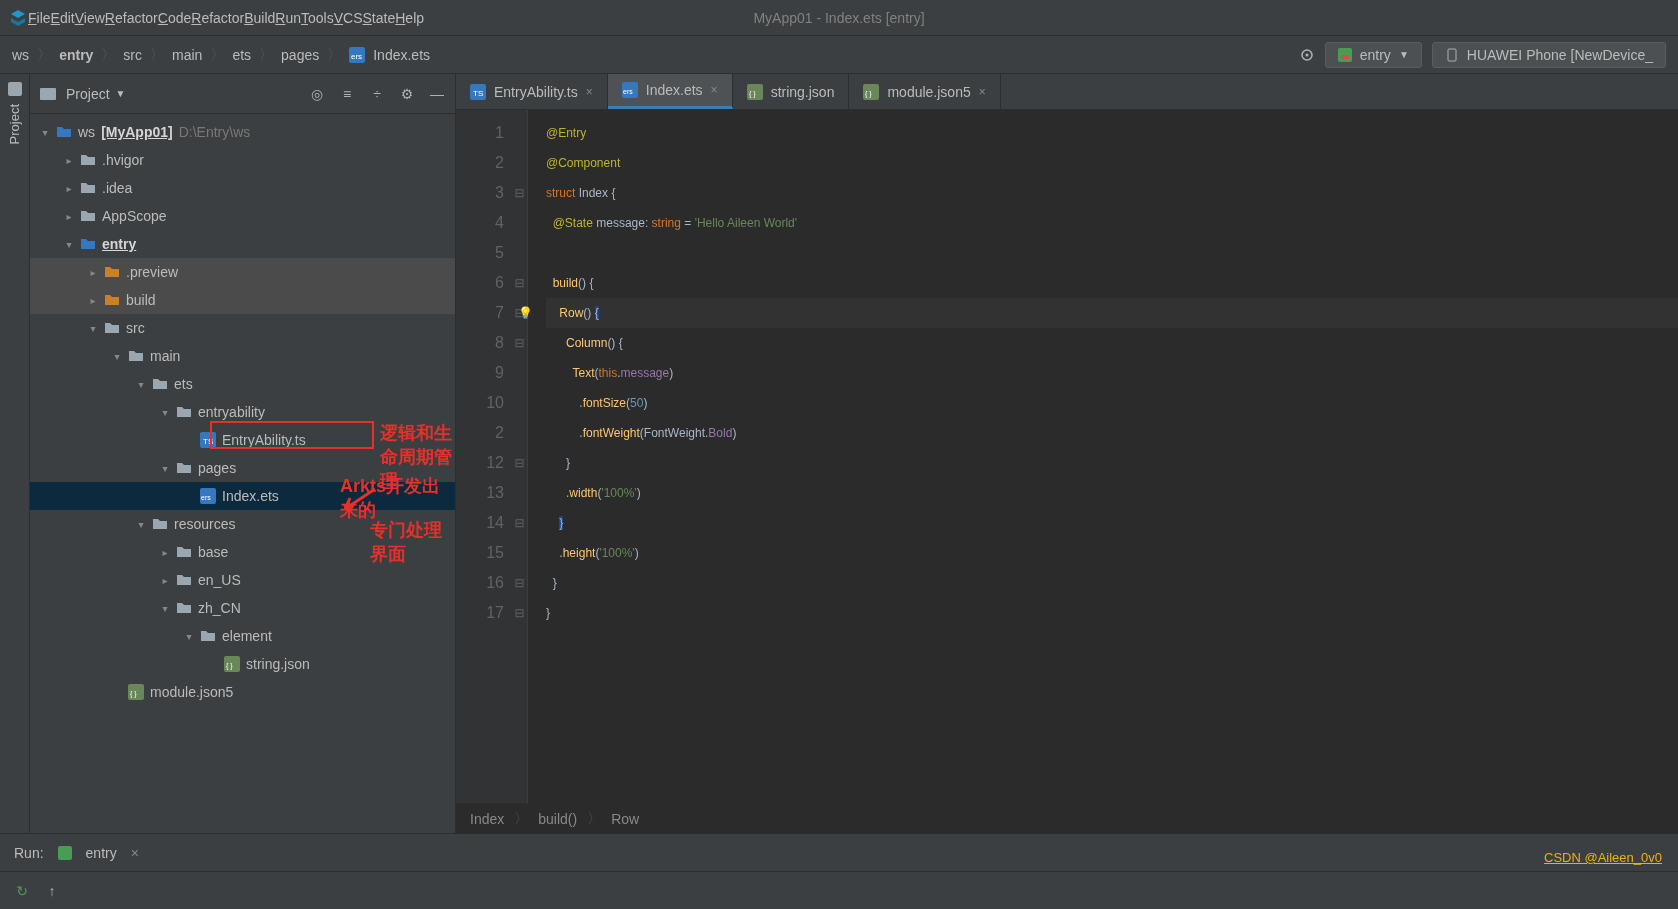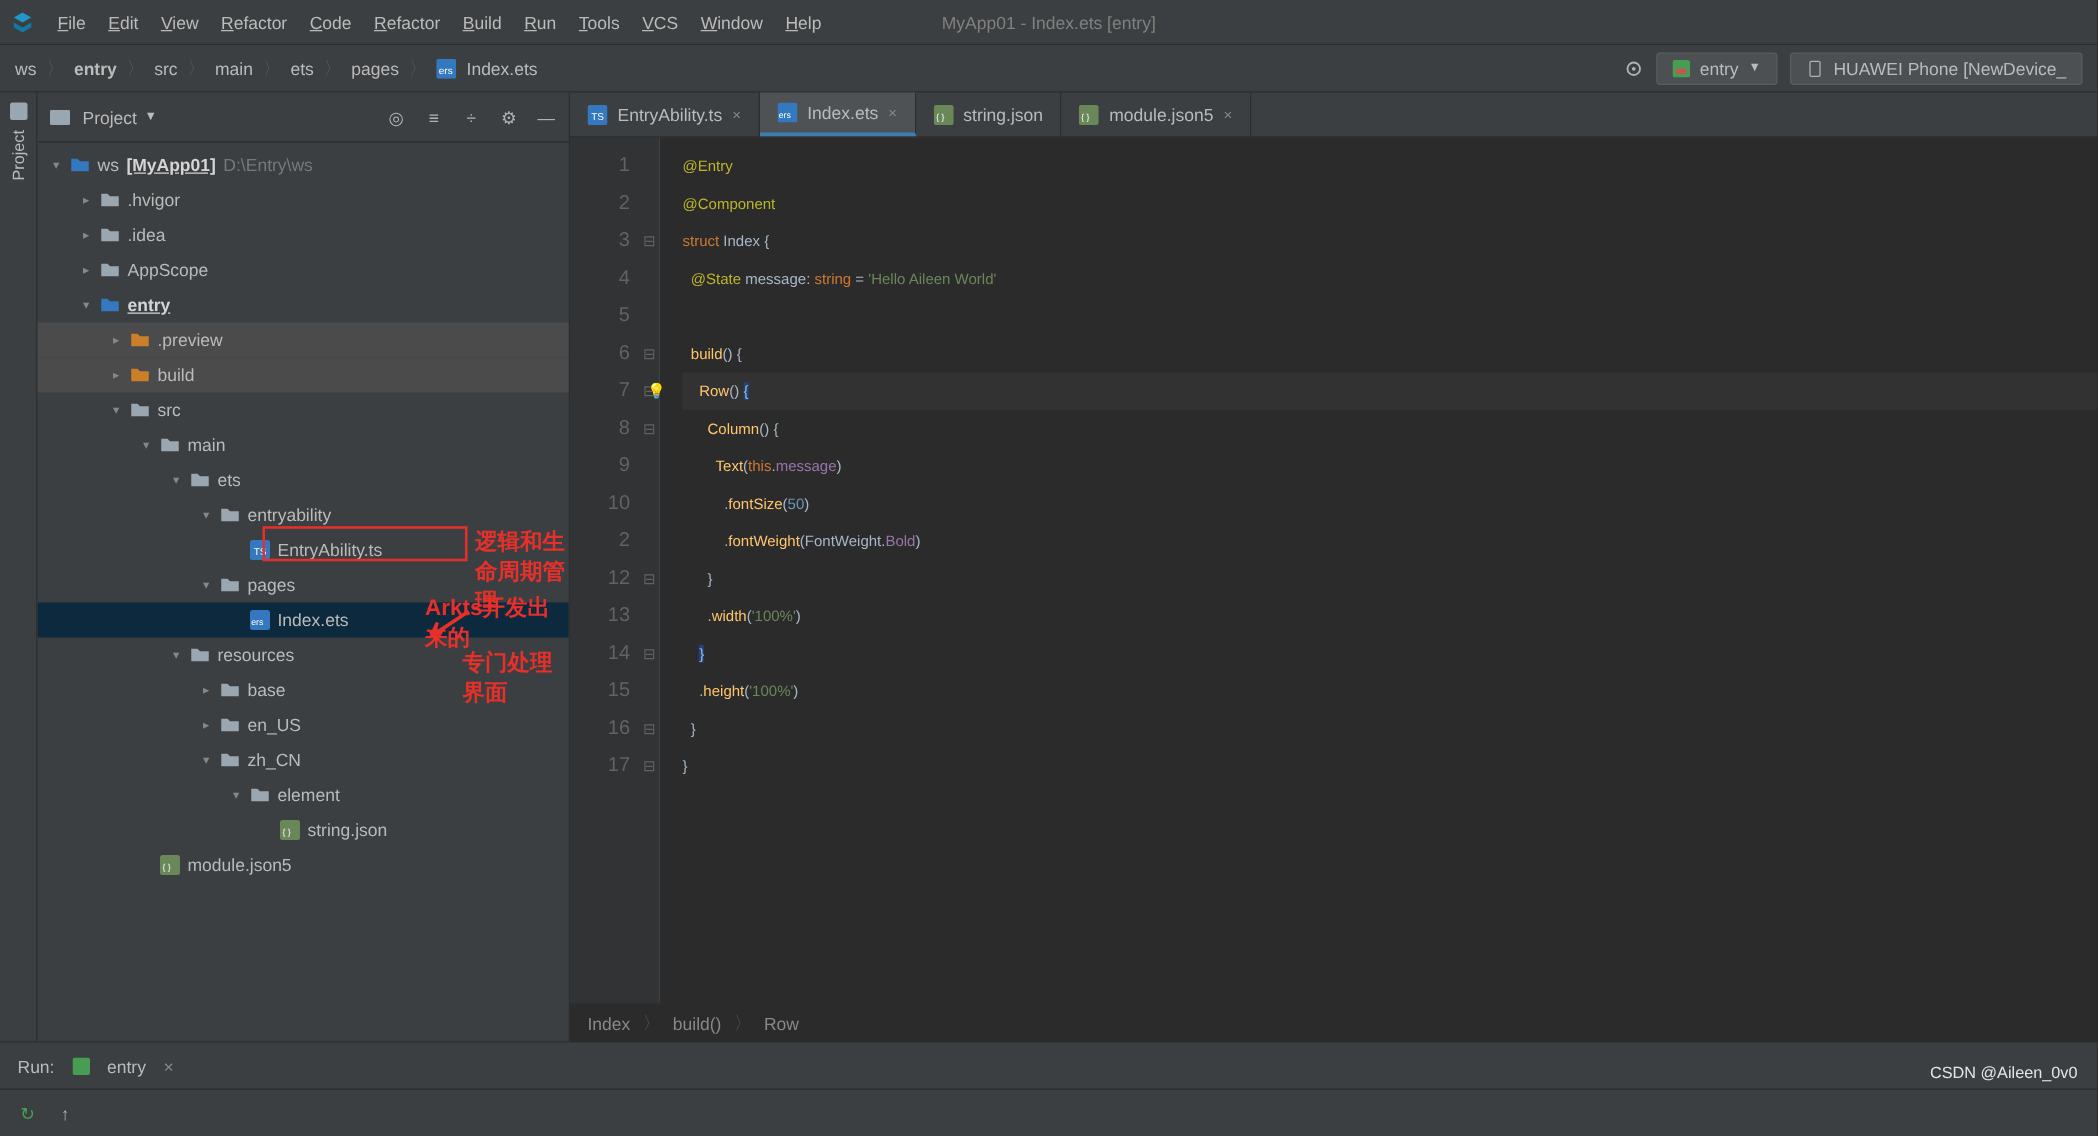--- a/index.html
+++ b/index.html
@@ -1,17 +1,17 @@
 <!DOCTYPE html>
 <html><head>
 <meta charset="utf-8">
 <style>
 * { margin:0; padding:0; box-sizing:border-box; font-family:"Segoe UI",Arial,sans-serif; }
 body { background:#2b2b2b; color:#bbbbbb; width:1678px; height:909px; overflow:hidden; font-size:14px; position:relative;}
-.menubar { height:36px; background:#3c3f41; display:flex; align-items:center; padding:0 8px; gap:18px; border-bottom:1px solid #2d2d2d;}
+.menubar { height:36px; background:#3c3f41; display:flex; align-items:center; padding:0 8px; border-bottom:1px solid #2d2d2d;}
 .menubar .logo { width:20px; height:20px; }
 .menubar .menu-item { cursor:pointer; }
 .menubar .menu-item::first-letter { text-decoration:underline; }
 .menubar .title { margin-left:auto; margin-right:auto; color:#808080; position:absolute; left:50%; transform:translateX(-50%);}
 .navbar { height:38px; background:#3c3f41; display:flex; align-items:center; padding:0 12px; border-bottom:1px solid #2d2d2d;}
 .crumb { display:flex; align-items:center; gap:8px; }
 .crumb span.sep { color:#5a5a5a; }
 .navbar .right { margin-left:auto; display:flex; align-items:center; gap:10px;}
 .btn-box { background:#4c5052; border:1px solid #5a5d5f; padding:4px 12px; border-radius:3px; display:flex; align-items:center; gap:8px; cursor:pointer;}
 .main { display:flex; height:calc(100% - 36px - 38px - 38px - 38px); }
@@ -44,21 +44,21 @@
 .fold-gut div{height:30px;}
 .code{flex:1;padding:8px 0 0 18px;font-family:Consolas,monospace;font-size:12px;line-height:30px;white-space:pre;}
 .c-dec{color:#BBB529;} .c-kw{color:#cc7832;} .c-name{color:#a9b7c6;} .c-str{color:#6a8759;} .c-fn{color:#ffc66d;} .c-br{color:#a9b7c6;} .c-num{color:#6897bb;} .c-id{color:#9876aa;} .c-pl{color:#a9b7c6;}
 .hl-line{background:#323232;}
 .caret-br{background:#214283;}
 .bulb{color:#ffc66d;}
 .breadcrumb-bottom{height:30px;border-top:1px solid #2d2d2d;display:flex;align-items:center;padding:0 14px;gap:10px;color:#888;}
 .breadcrumb-bottom .sep{color:#555;}
 .run-bar{height:38px;background:#3c3f41;border-top:1px solid #2d2d2d;display:flex;align-items:center;padding:0 14px;gap:14px;}
 .status-bar{height:38px;background:#3c3f41;border-top:1px solid #2d2d2d;display:flex;align-items:center;padding:0 14px;gap:14px;}
-.watermark{position:absolute;right:16px;bottom:44px;color:#e5e5e5;font-size:13px;}
+.watermark{position:absolute;right:16px;bottom:44px;color:#eab308;font-size:13px;text-decoration:underline;}
 .ic-folder{fill:#9aa7b0;}
 .ic-folder-o{fill:#cc7f29;}
 svg{display:block;}
 .gl{position:relative;}
 .gl .bulb-abs{position:absolute;left:-28px;top:0;}
 </style>
 </head>
 <body>
 
 <div class="menubar">
@@ -71,21 +71,21 @@
   <span class="menu-item">File</span>
   <span class="menu-item">Edit</span>
   <span class="menu-item">View</span>
   <span class="menu-item">Refactor</span>
   <span class="menu-item">Code</span>
   <span class="menu-item">Refactor</span>
   <span class="menu-item">Build</span>
   <span class="menu-item">Run</span>
   <span class="menu-item">Tools</span>
   <span class="menu-item">VCS</span>
-  <span class="menu-item">Window</span>
+  <span class="menu-item">State</span>
   <span class="menu-item">Help</span>
   <span class="title">MyApp01 - Index.ets [entry]</span>
 </div>
 
 <div class="navbar">
   <div class="crumb">
     <span>ws</span>
       <span class="sep">〉</span>
     <span style="font-weight:bold">entry</span>
       <span class="sep">〉</span>

